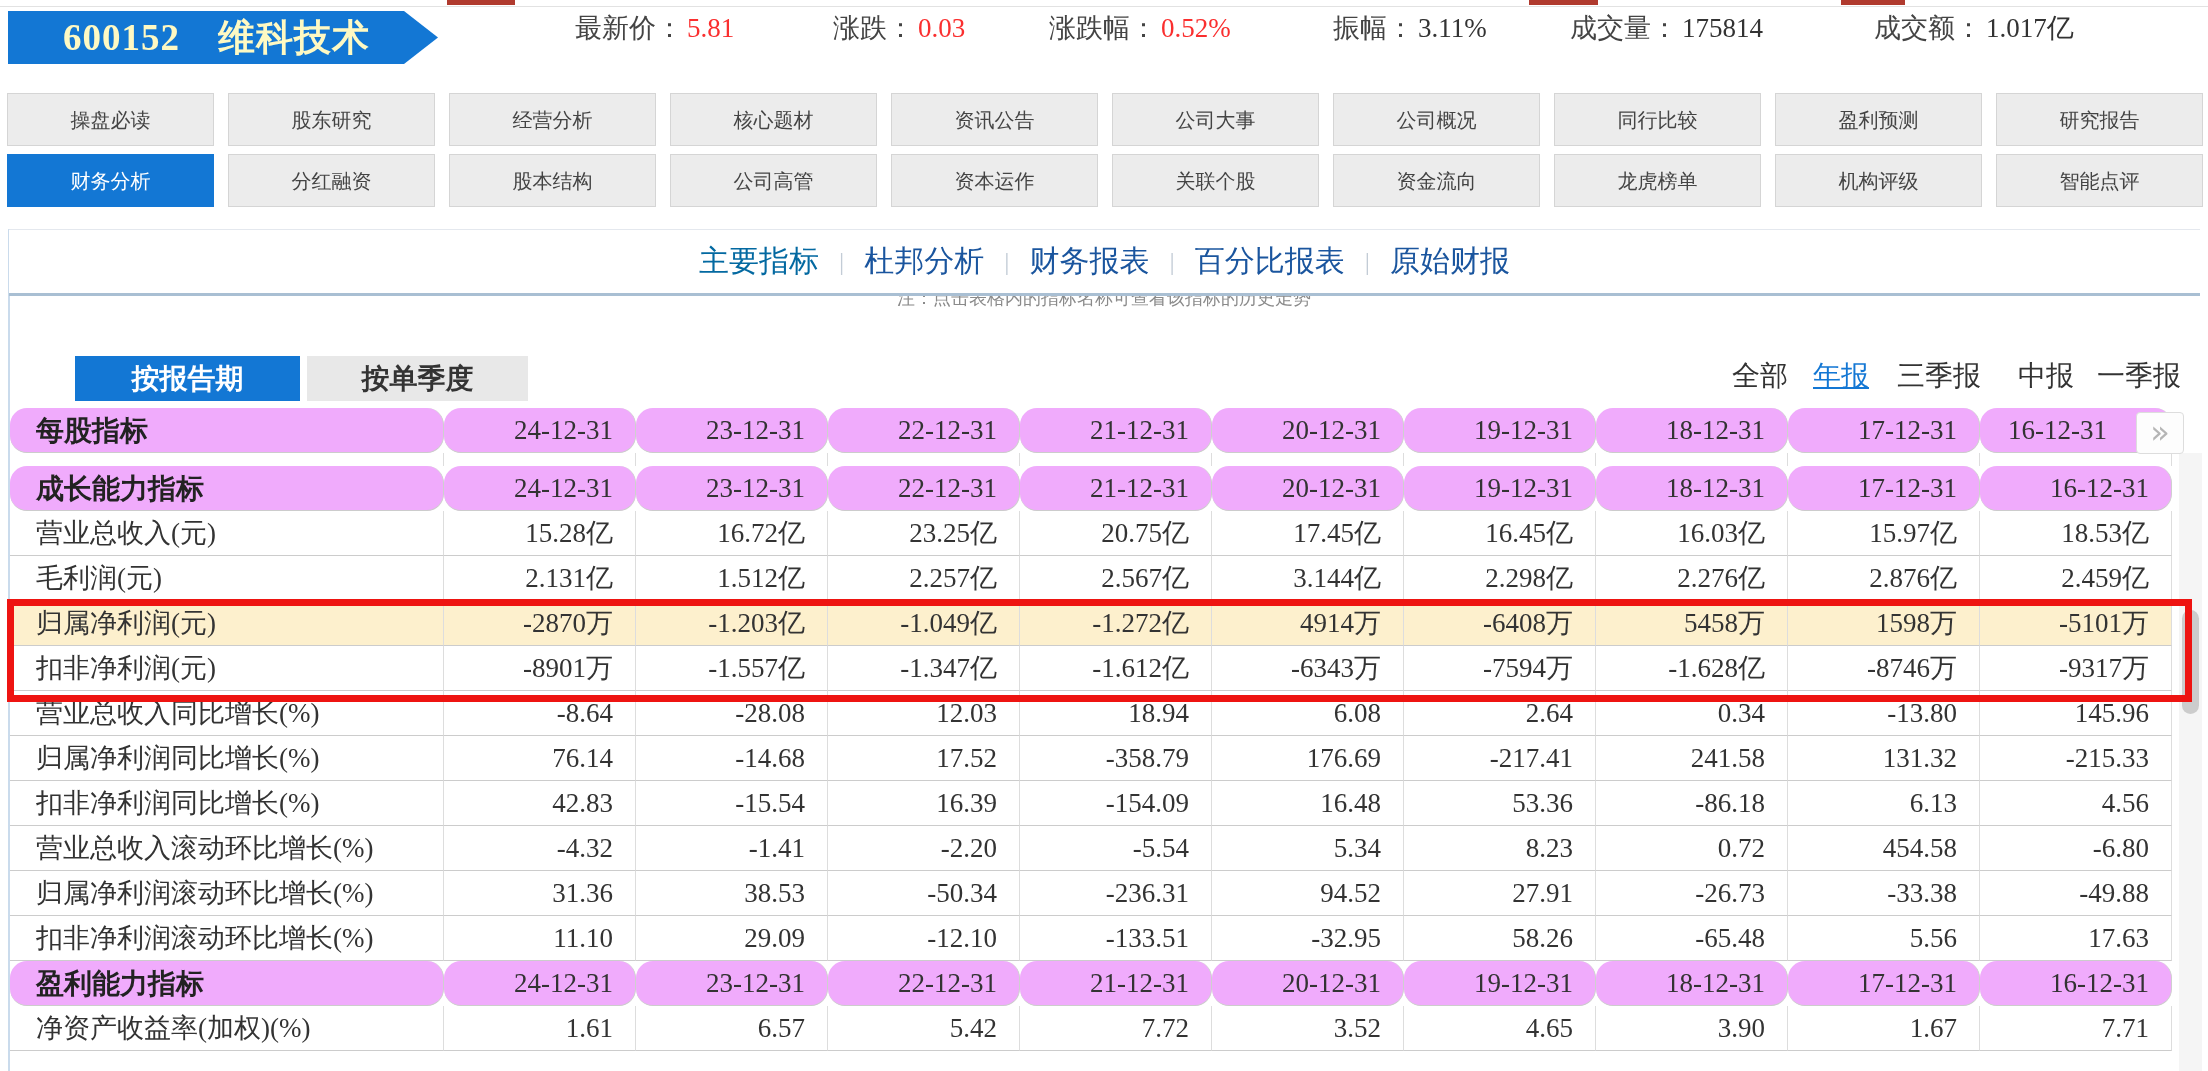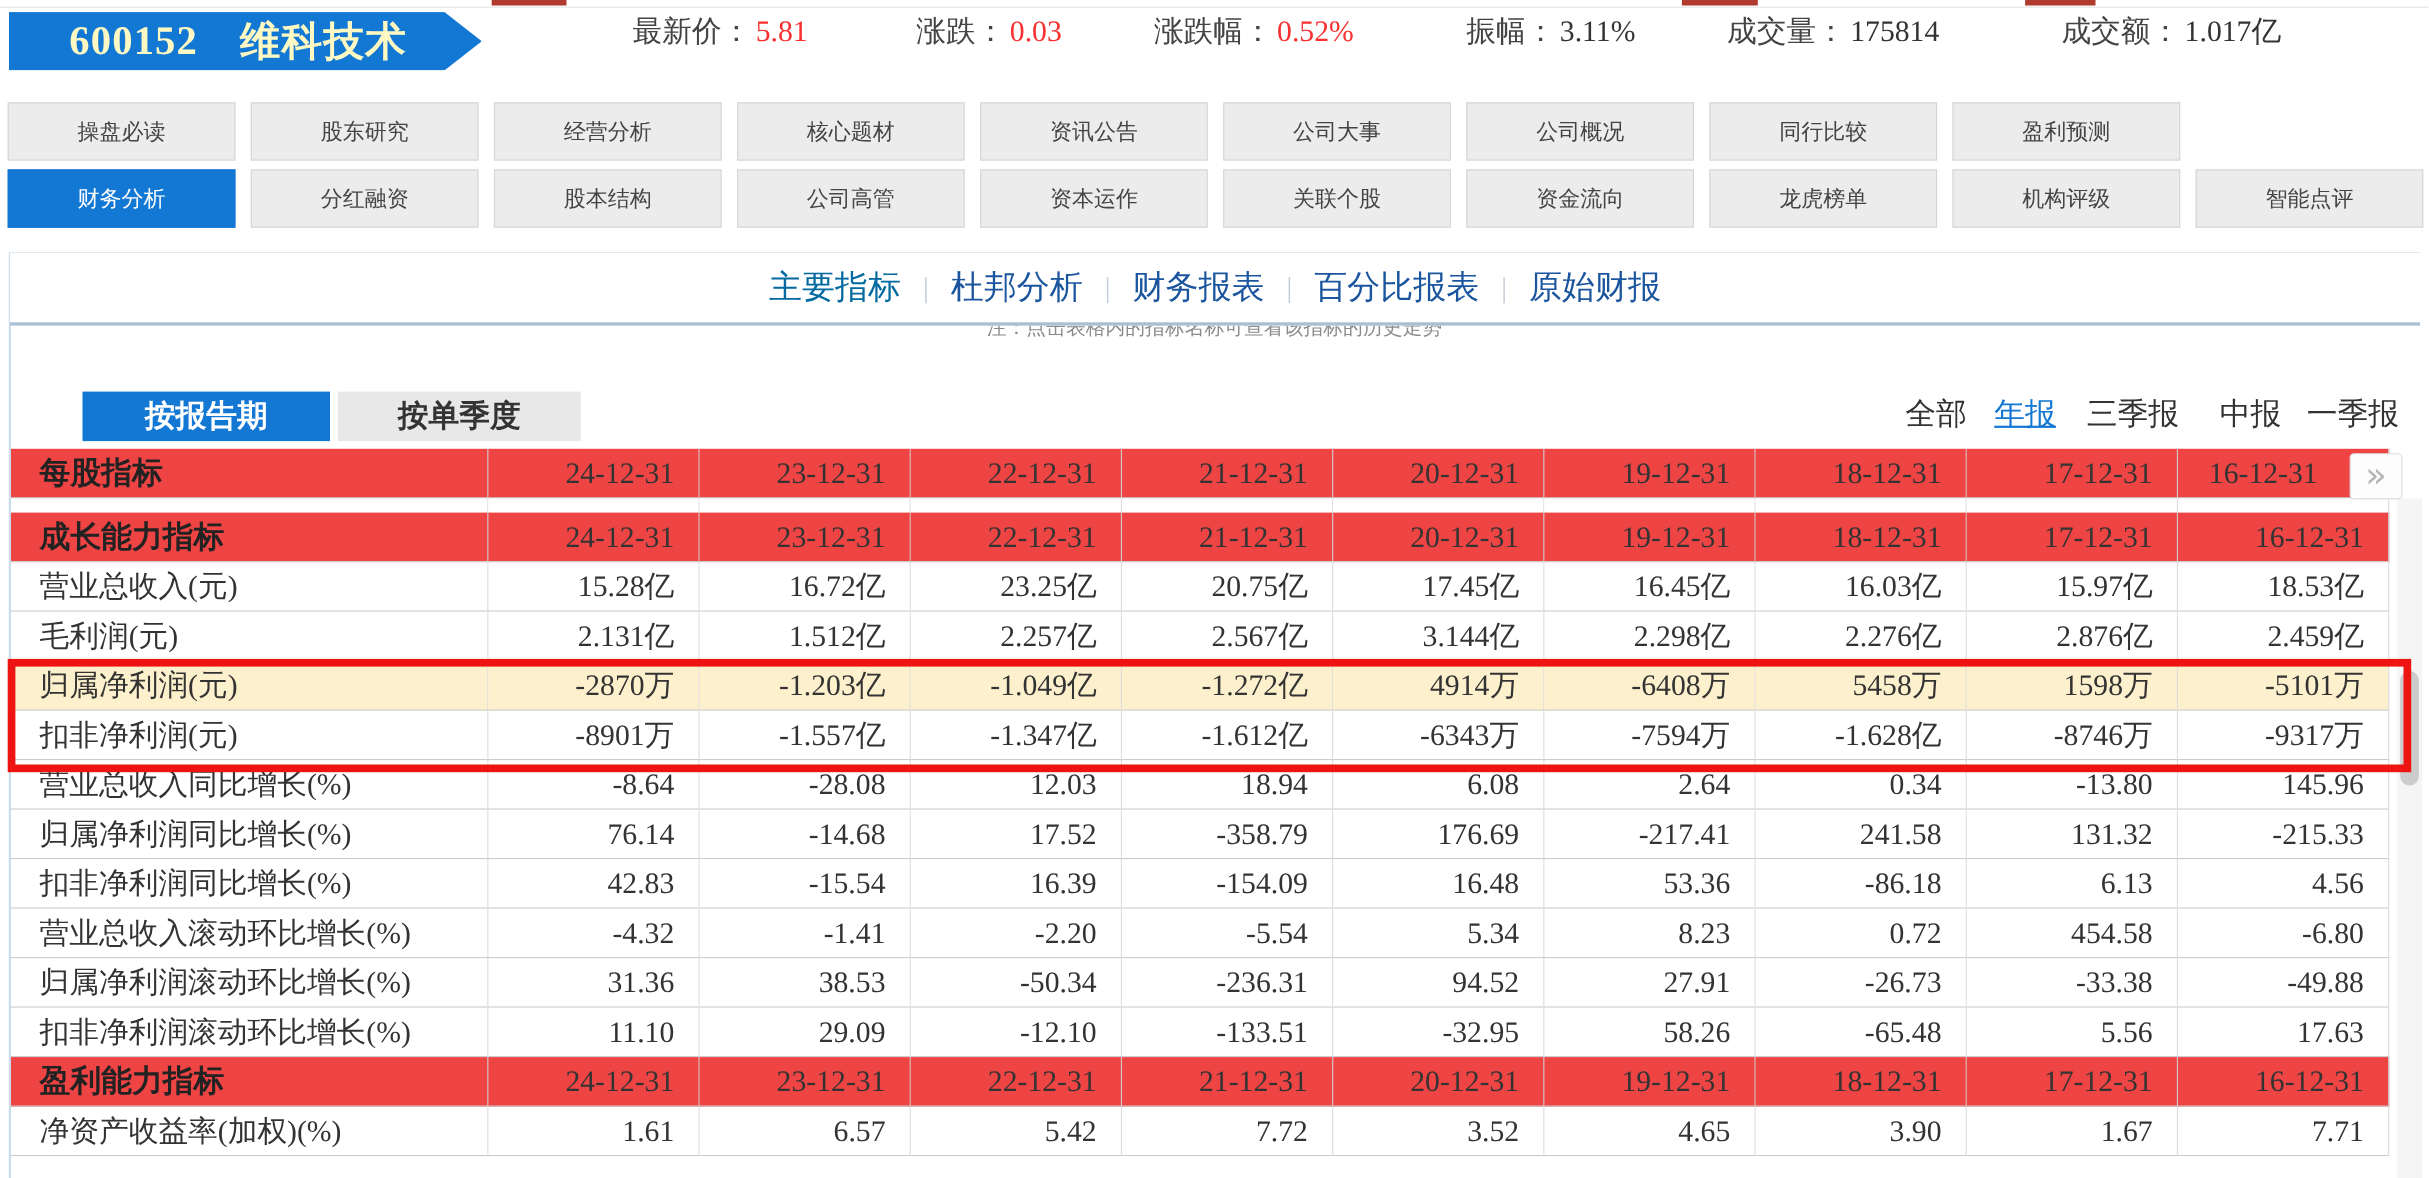--- a/index.html
+++ b/index.html
@@ -56,21 +56,21 @@
   .filters a{position:absolute;top:0;font-size:28px;color:#333;text-decoration:none;cursor:pointer;white-space:nowrap;}
   .filters a.active{color:#1377d4;text-decoration:underline;}
 
   
   .tbl{left:10px;top:408px;width:2162px;z-index:1;}
   .trow{display:grid;grid-template-columns:434px repeat(9,192px);}
   .cell{height:45px;line-height:45px;font-size:27px;border-bottom:1px solid #ccc;
         border-right:1px solid #ddd;box-sizing:border-box;overflow:hidden;white-space:nowrap;}
   .cell.lab{padding-left:26px;text-align:left;}
   .cell.num{padding-right:22px;text-align:right;}
-  .trow.gray .cell{background:#ef4444;border-right-color:#cfcfcf;}
+  .trow.gray .cell{background:#f0abfc;border-right-color:#cfcfcf;border-radius:17px;}
   .trow.gray .cell.lab{font-weight:bold;font-size:28px;color:#222;}
   .trow.gap .cell{height:13px;background:#fff;border-bottom:none;}
   .trow.hl .cell{background:#fdf0cd;}
   .cell.pad-ico{padding-right:64px;}
   .rowlabel{cursor:pointer;}
 
   .redbox{left:7px;top:599px;width:2185px;height:103px;border:7px solid #ee1411;
           box-sizing:border-box;z-index:3;pointer-events:none;}
 
   .expand{left:2136px;top:412px;width:46px;height:40px;background:#fdfdfd;border:1px solid #ddd;
@@ -104,20 +104,21 @@
   <div class="navrow" id="navrow1">
       <div class="tab">操盘必读</div>
       <div class="tab">股东研究</div>
       <div class="tab">经营分析</div>
       <div class="tab">核心题材</div>
       <div class="tab">资讯公告</div>
       <div class="tab">公司大事</div>
       <div class="tab">公司概况</div>
       <div class="tab">同行比较</div>
       <div class="tab">盈利预测</div>
+      <div class="tab">研究报告</div>
     </div>
   <div class="navrow" id="navrow2">
       <div class="tab active">财务分析</div>
       <div class="tab">分红融资</div>
       <div class="tab">股本结构</div>
       <div class="tab">公司高管</div>
       <div class="tab">资本运作</div>
       <div class="tab">关联个股</div>
       <div class="tab">资金流向</div>
       <div class="tab">龙虎榜单</div>

